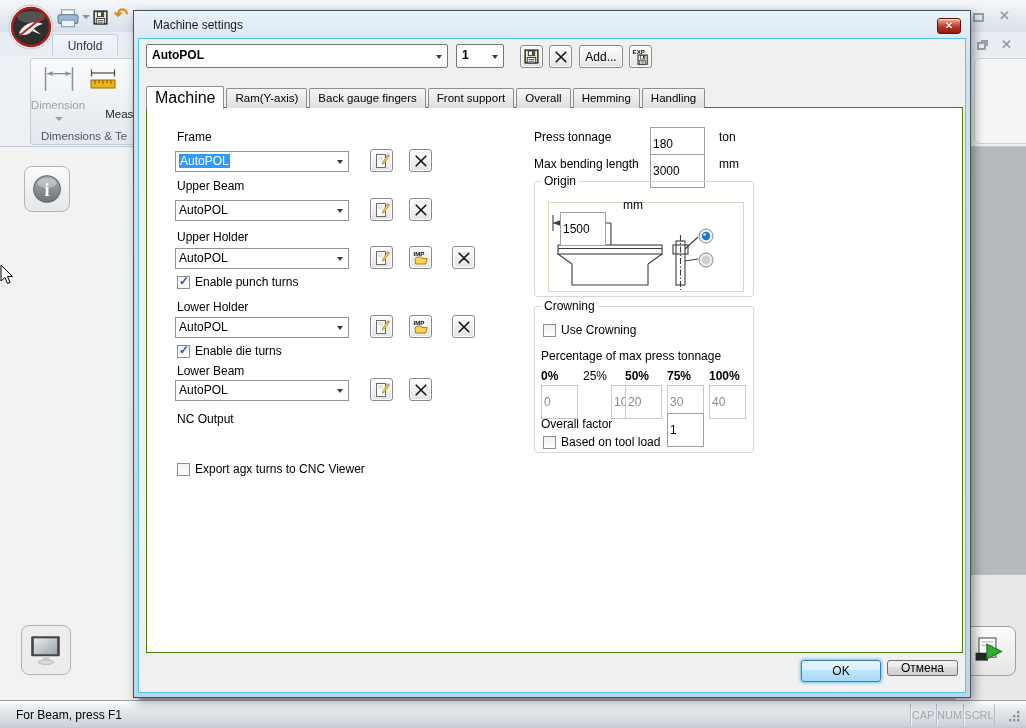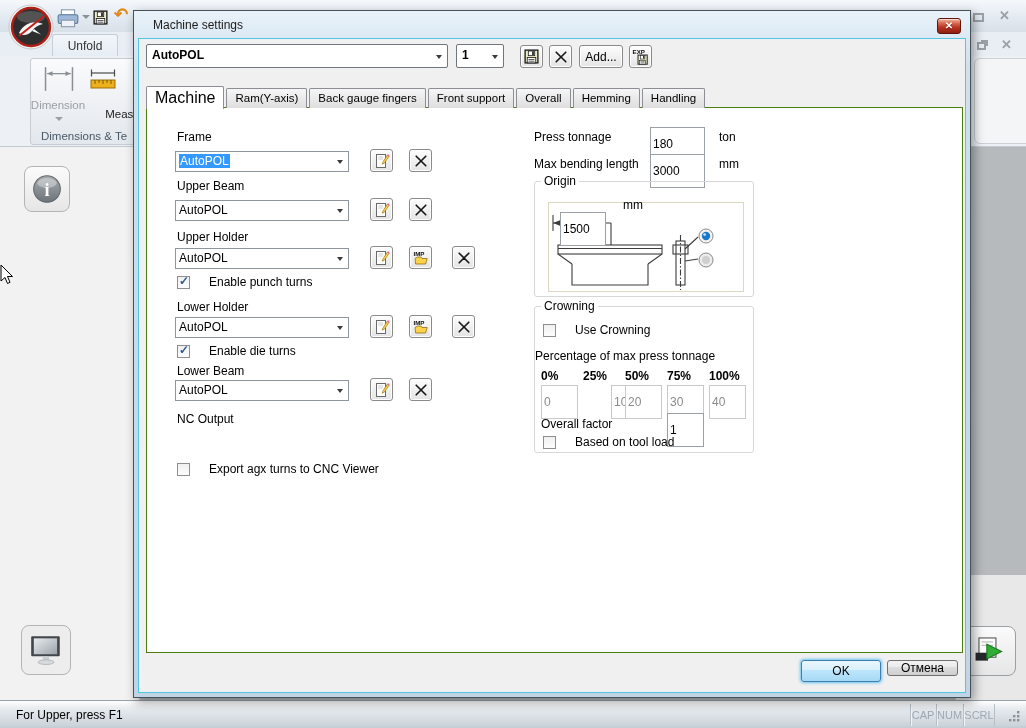--- a/index.html
+++ b/index.html
@@ -69,21 +69,21 @@
   .tab.active{height:23px;line-height:21px;background:#fff;margin-bottom:-1px;z-index:4;font-size:16px}
   .tabpage{position:absolute;left:7px;top:68px;width:817px;height:546px;background:#fff;border:1px solid #4d7c0f}
 
   .tinput{position:absolute;height:19px;border:1px solid #9aa0a5;font:12px "Liberation Sans",sans-serif;
     padding:16px 2px;background:#fff;color:#000}
   .tinput.dim{border-color:#c9c9c9;color:#8a8a8a}
 
   .gbox{position:absolute;border:1px solid #d7d7d7;border-radius:3px}
   .gbox .glabel{position:absolute;top:-8px;left:6px;background:#fff;padding:0 3px;white-space:nowrap}
 
-  .cb{position:absolute;display:flex;align-items:center;gap:19px;white-space:nowrap}
+  .cb{position:absolute;display:flex;align-items:center;gap:5px;white-space:nowrap}
   .cb .box{width:13px;height:13px;border:1px solid #8e8e8e;background:linear-gradient(#f0f0f0,#fdfdfd);position:relative;flex:0 0 13px}
   .cb.on .box::after{content:"\2713";position:absolute;left:1px;top:-3px;font-size:12px;font-weight:bold;color:#2d5a8f}
 
   .diag{position:absolute;left:13px;top:20px;width:196px;height:90px;border:1px solid #ded8c2;background:#fff}
   .ictext{font:bold 6.2px "Liberation Sans",sans-serif;fill:#101010}
 </style>
 </head>
 <body>
 
 <svg width="0" height="0" style="position:absolute">
@@ -229,21 +229,21 @@
       </svg>
   </div>
 
   <div class="sq-btn" style="left:960px;top:626px;width:56px;height:50px;border-color:#9aa0a4">
     <svg width="34" height="30">
         <use href="#sym-runexp"></use>
       </svg>
   </div>
 
   <div class="a statusbar">
-    <span class="lbl" style="left:16px;top:7px">For Upper, press F1</span>
+    <span class="lbl" style="left:16px;top:7px">For Beam, press F1</span>
     <span class="ind" style="left:910px;width:25px">CAP</span>
     <span class="ind" style="left:936px;width:26px">NUM</span>
     <span class="ind" style="left:963px;width:32px;border-right:1px solid #b6bec6">SCRL</span>
     <svg class="a" style="left:1008px;top:9px" width="13" height="13">
         <use href="#sym-grip"></use>
       </svg>
   </div>
 
   <div class="a dialog">
     <span class="dlg-title">Machine settings</span>
@@ -455,23 +455,23 @@
           <input class="tinput" style="left: 25px; top: 12px; width: 46px; height: 18px; z-index: 2; margin-top: 18px;" value="1500">
           <span class="lbl" style="left:88px;top:16px">mm</span>
         </div>
 
         <div class="gbox" style="left:387px;top:198px;width:220px;height:147px">
           <span class="glabel">Crowning</span>
           <div class="cb" style="left:8px;top:16px">
             <span class="box"></span>
             <span>Use Crowning</span>
           </div>
-          <span class="lbl" style="left:0;top:42px">Percentage of max press tonnage</span>
+          <span class="lbl" style="left:6px;top:42px">Percentage of max press tonnage</span>
           <span class="lbl" style="left:6px;top:62px;font-weight:bold">0%</span>
-          <span class="lbl" style="left:48px;top:62px;font-weight:bold">25%</span>
+          <span class="lbl" style="left:48px;top:62px;font-weight:normal">25%</span>
           <span class="lbl" style="left:90px;top:62px;font-weight:bold">50%</span>
           <span class="lbl" style="left:132px;top:62px;font-weight:bold">75%</span>
           <span class="lbl" style="left:174px;top:62px;font-weight:bold">100%</span>
           <input class="tinput dim" style="left: 6px; top: 78px; width: 37px;" value="0">
           <input class="tinput dim" style="left: 48px; top: 78px; width: 37px; margin-left: 28px;" value="10">
           <input class="tinput dim" style="left: 90px; top: 78px; width: 37px;" value="20">
           <input class="tinput dim" style="left: 132px; top: 78px; width: 37px;" value="30">
           <input class="tinput dim" style="left: 174px; top: 78px; width: 37px;" value="40">
           <span class="lbl" style="left:6px;top:110px">Overall factor</span>
           <input class="tinput" style="left: 132px; top: 106px; width: 37px;" value="1">

